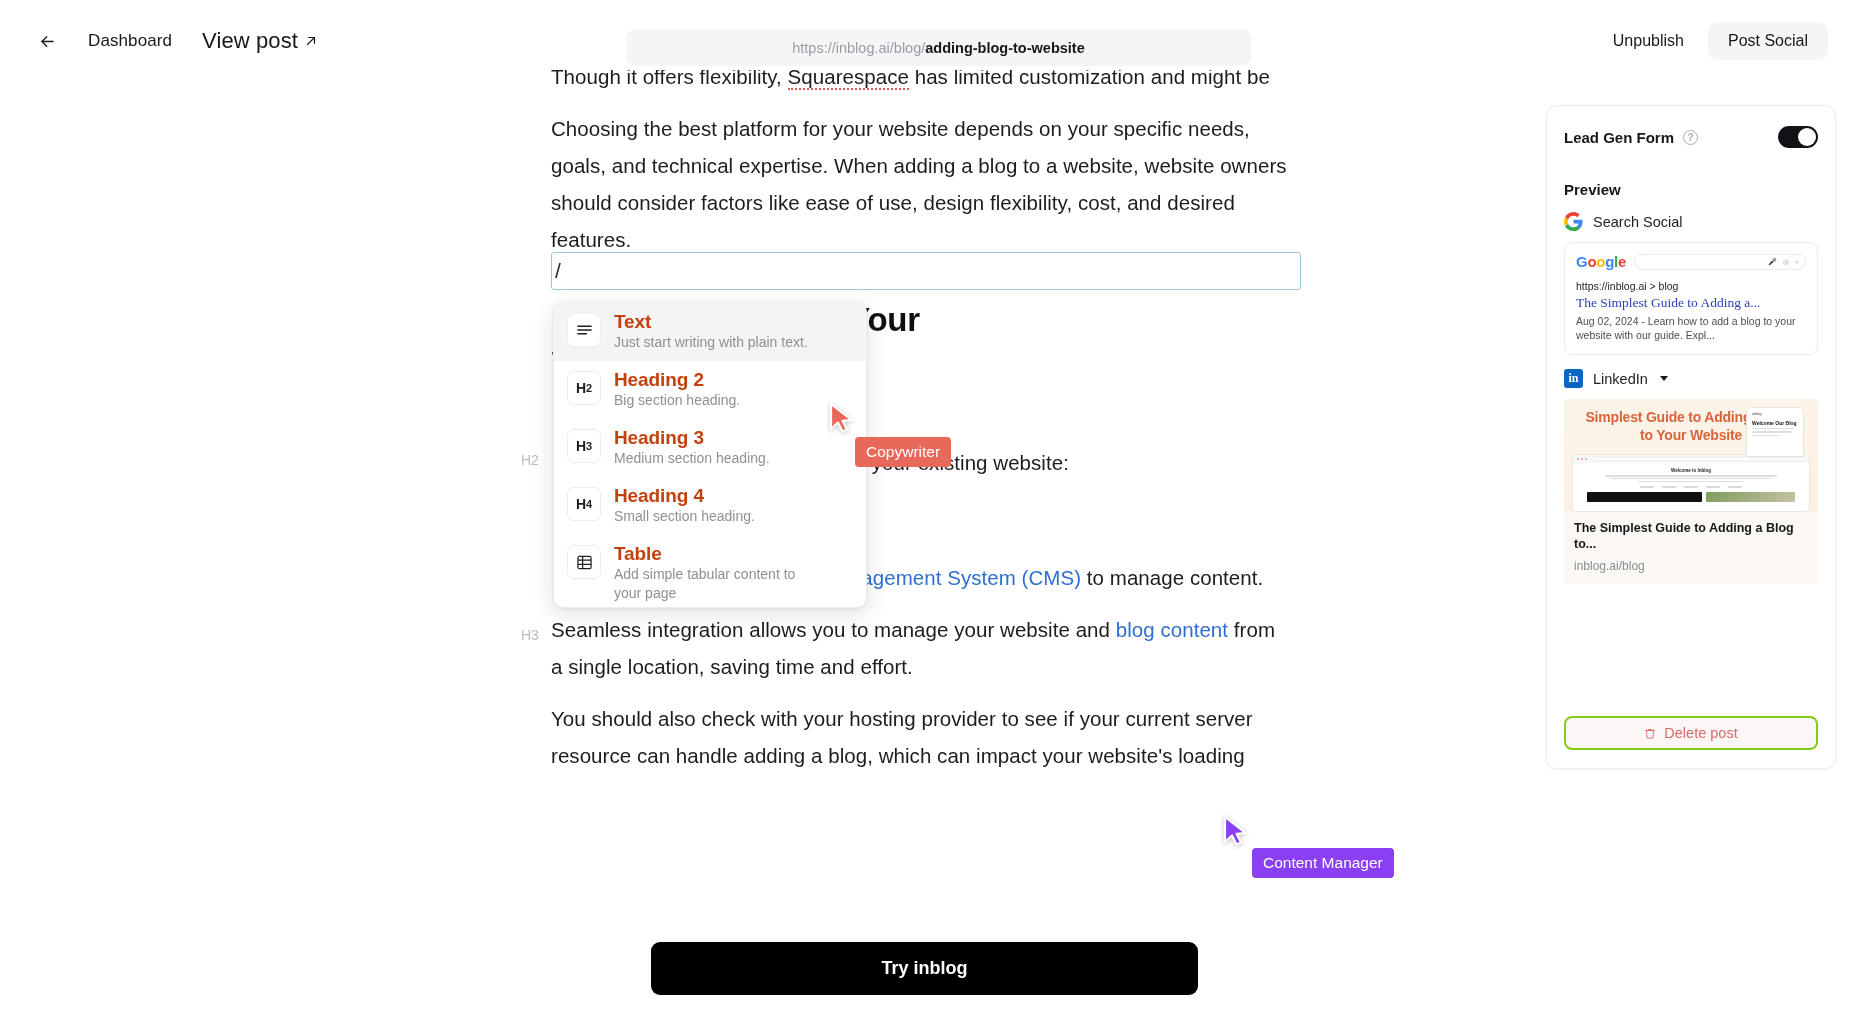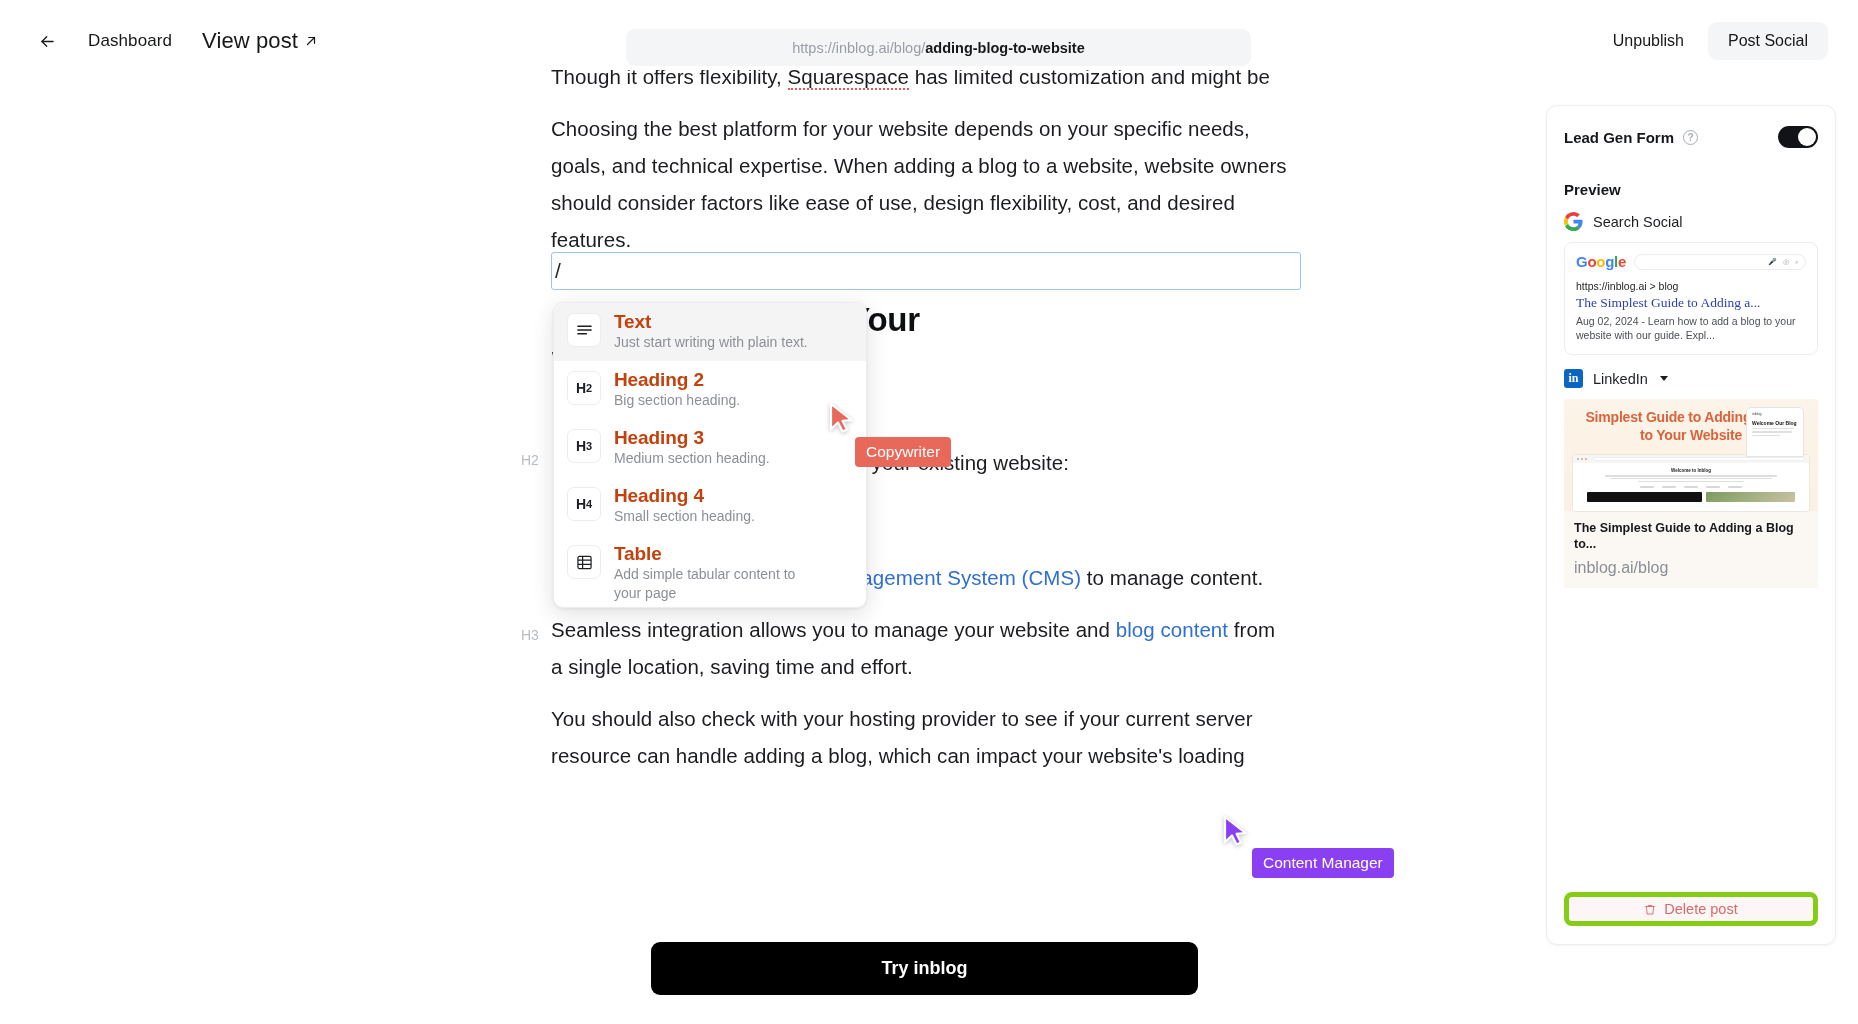--- a/index.html
+++ b/index.html
@@ -151,21 +151,21 @@
     width: 547px; height: 53px; border-radius: 9px;
     background: #000; color: #fff;
     display: flex; align-items: center; justify-content: center;
     font-size: 18px; font-weight: 700; cursor: pointer;
     z-index: 50;
   }
 
   
   .panel {
     position: absolute; right: 22px; top: 105px;
-    width: 290px; height: 840px;
+    width: 290px; height: 664px;
     background: #fff;
     border: 1px solid #edeef0;
     border-radius: 11px;
     box-shadow: 0 1px 3px rgba(22,24,28,.05);
     padding: 20px 17px 18px;
   }
   .panel-row {
     display: flex; align-items: center; justify-content: space-between;
   }
   .panel-title-wrap { display: flex; align-items: center; gap: 9px; }
@@ -263,25 +263,25 @@
   .li-phone {
     position: absolute; right: 14px; top: 8px; width: 58px; height: 50px;
     background: #fff; border: 1px solid #e4e4e6; border-radius: 5px 5px 0 0;
     padding: 4px 5px;
   }
   .li-phone-h { font-size: 3.6px; color: #444; }
   .li-phone-t { font-size: 5px; font-weight: 700; color: #111; margin-top: 4px; }
   .li-phone-l { height: 1.4px; background: #e0e0e0; margin-top: 2px; border-radius: 1px; }
   .li-meta { padding: 9px 10px 11px; background: #fbf8f4; }
   .li-meta-title { font-size: 12.5px; font-weight: 700; color: #16181b; line-height: 16px; }
-  .li-meta-url { font-size: 16px; color: #8a8f96; margin-top: 7px; }
+  .li-meta-url { font-size: 12px; color: #8a8f96; margin-top: 7px; }
 
   .delete-btn {
     position: absolute; left: 17px; right: 17px; bottom: 18px;
-    height: 34px; border: 5px solid #84cc16; border-radius: 8px;
+    height: 34px; border: 2px solid #84cc16; border-radius: 8px;
     background: #fdf6f6; color: #d96a6a; font-size: 14.5px;
     display: flex; align-items: center; justify-content: center; gap: 8px;
     cursor: pointer; font-family: inherit;
   }
   .trash { width: 12px; height: 13px; }
 </style>
 </head>
 <body>
 
 <div class="topbar">

